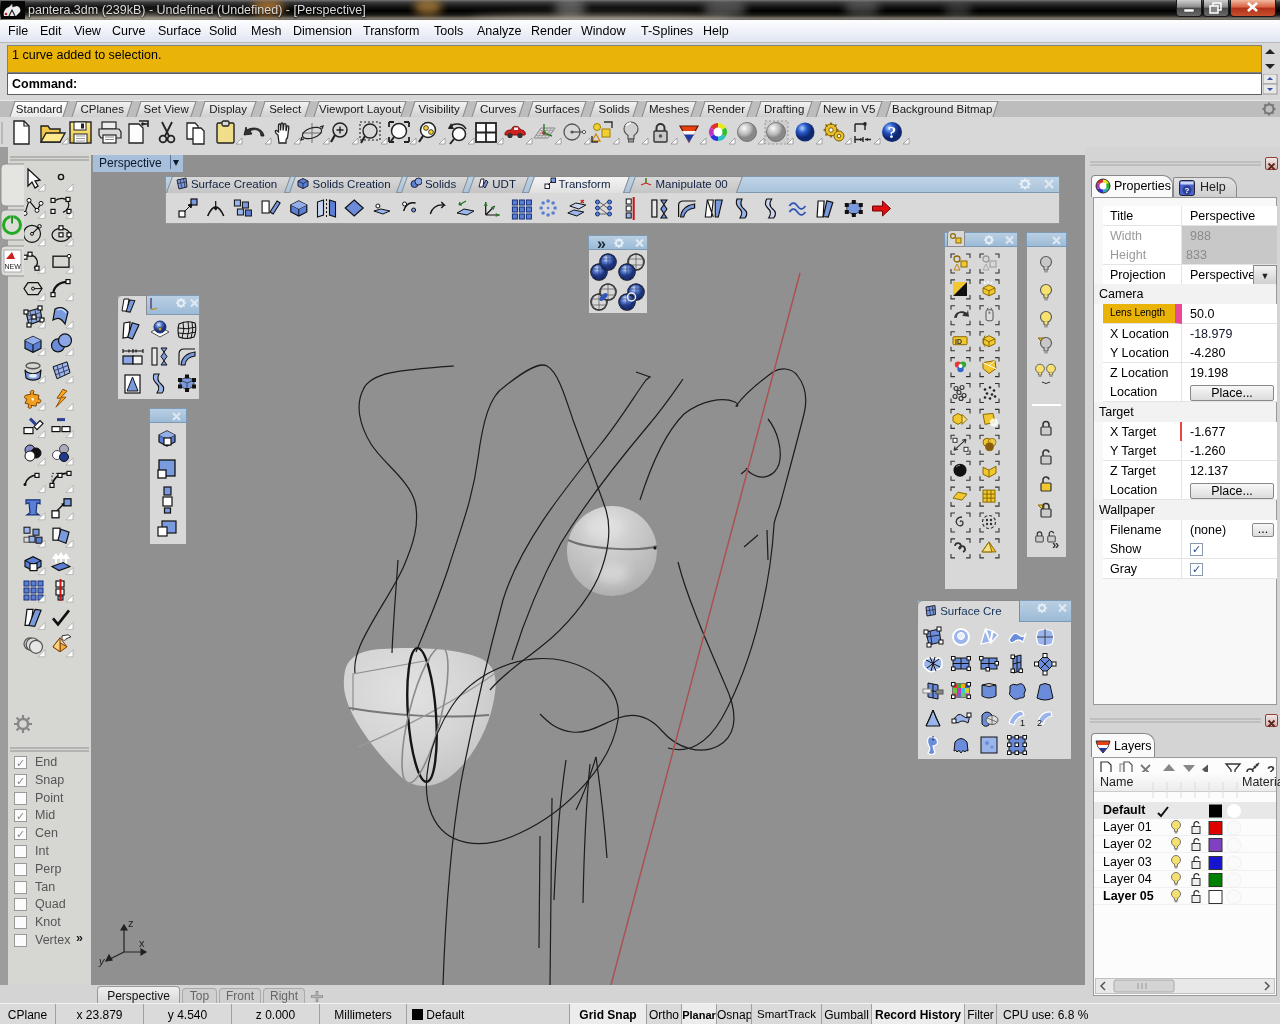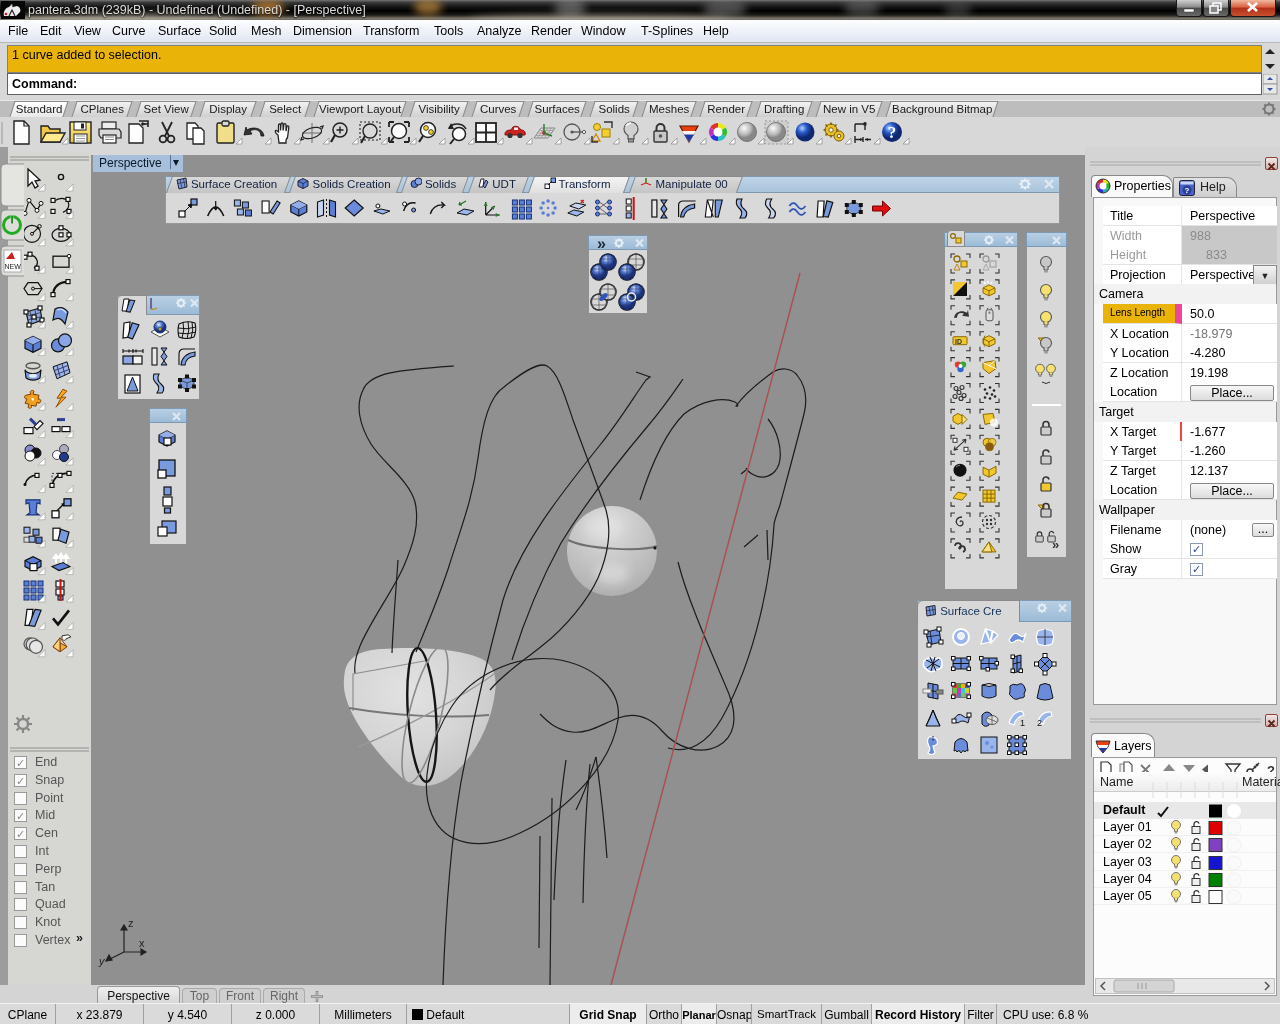--- a/index.html
+++ b/index.html
@@ -1527,29 +1527,29 @@
         <text x="8" y="13" font-size="8" font-weight="bold" fill="#fff" text-anchor="middle">?</text>
       </svg>
 
     <div style="position:absolute;left:8px;top:50px;width:184px;height:508px;background:#f8f8f8;border:1px solid #999;"></div>
     <div id="proprows">
         <div style="position:absolute;left:18px;top:59.0px;width:79px;height:20px;background:#fff;border-bottom:1px solid #e4e4e4;border-right:1px solid #e4e4e4;font-size:12.5px;color:#000;padding:3px 0 0 7px;">Title</div>
         <div style="position:absolute;left:97px;top:59.0px;width:95px;height:20px;background:#fff;border-bottom:1px solid #e4e4e4;font-size:12.5px;color:#000;padding:3px 0 0 8px;">Perspective</div>
         <div style="position:absolute;left:18px;top:78.6px;width:79px;height:20px;background:#fff;border-bottom:1px solid #e4e4e4;border-right:1px solid #e4e4e4;font-size:12.5px;color:#9a9a9a;padding:3px 0 0 7px;">Width</div>
         <div style="position:absolute;left:97px;top:78.6px;width:95px;height:20px;background:#c8c8c8;border-bottom:1px solid #e4e4e4;font-size:12.5px;color:#8a8a8a;padding:3px 0 0 8px;">988</div>
         <div style="position:absolute;left:18px;top:98.2px;width:79px;height:20px;background:#fff;border-bottom:1px solid #e4e4e4;border-right:1px solid #e4e4e4;font-size:12.5px;color:#9a9a9a;padding:3px 0 0 7px;">Height</div>
-        <div style="position:absolute;left:97px;top:98.2px;width:95px;height:20px;background:#c8c8c8;border-bottom:1px solid #e4e4e4;font-size:12.5px;color:#8a8a8a;padding:3px 0 0 24px;">833</div>
+        <div style="position:absolute;left:97px;top:98.2px;width:95px;height:20px;background:#c8c8c8;border-bottom:1px solid #e4e4e4;font-size:12.5px;color:#8a8a8a;padding:3px 0 0 4px;">833</div>
         <div style="position:absolute;left:18px;top:117.8px;width:79px;height:20px;background:#fff;border-bottom:1px solid #e4e4e4;border-right:1px solid #e4e4e4;font-size:12.5px;color:#000;padding:3px 0 0 7px;">Projection</div>
         <div style="position:absolute;left:97px;top:117.8px;width:95px;height:20px;background:#fff;border-bottom:1px solid #e4e4e4;font-size:12.5px;color:#000;padding:3px 0 0 8px;">Perspective</div>
         <div style="position:absolute;left:168px;top:117.8px;width:24px;height:20px;background:linear-gradient(#f4f4f4,#d0d0d0);border:1px solid #888;text-align:center;font-size:9px;color:#222;padding-top:5px;">▼</div>
         <div style="position:absolute;left:9px;top:137.4px;width:182px;height:20px;background:#f2f2f2;font-size:12.5px;color:#000;padding:3px 0 0 5px;">Camera</div>
         <div style="position:absolute;left:18px;top:157.0px;width:79px;height:20px;background:#eab308;border-bottom:1px solid #e4e4e4;border-right:7px solid #ec4899;font-size:10px;color:#000;padding:3px 0 0 7px;">Lens Length</div>
         <div style="position:absolute;left:97px;top:157.0px;width:95px;height:20px;background:#fff;border-bottom:1px solid #e4e4e4;font-size:12.5px;color:#000;padding:3px 0 0 8px;">50.0</div>
         <div style="position:absolute;left:18px;top:176.6px;width:79px;height:20px;background:#fff;border-bottom:1px solid #e4e4e4;border-right:1px solid #e4e4e4;font-size:12.5px;color:#000;padding:3px 0 0 7px;">X Location</div>
-        <div style="position:absolute;left:97px;top:176.6px;width:95px;height:20px;background:#fff;border-bottom:1px solid #e4e4e4;font-size:12.5px;color:#737373;padding:3px 0 0 8px;">-18.979</div>
+        <div style="position:absolute;left:97px;top:176.6px;width:95px;height:20px;background:#fff;border-bottom:1px solid #e4e4e4;font-size:12.5px;color:#0f172a;padding:3px 0 0 8px;">-18.979</div>
         <div style="position:absolute;left:18px;top:196.2px;width:79px;height:20px;background:#fff;border-bottom:1px solid #e4e4e4;border-right:1px solid #e4e4e4;font-size:12.5px;color:#000;padding:3px 0 0 7px;">Y Location</div>
         <div style="position:absolute;left:97px;top:196.2px;width:95px;height:20px;background:#fff;border-bottom:1px solid #e4e4e4;font-size:12.5px;color:#000;padding:3px 0 0 8px;">-4.280</div>
         <div style="position:absolute;left:18px;top:215.8px;width:79px;height:20px;background:#fff;border-bottom:1px solid #e4e4e4;border-right:1px solid #e4e4e4;font-size:12.5px;color:#000;padding:3px 0 0 7px;">Z Location</div>
         <div style="position:absolute;left:97px;top:215.8px;width:95px;height:20px;background:#fff;border-bottom:1px solid #e4e4e4;font-size:12.5px;color:#000;padding:3px 0 0 8px;">19.198</div>
         <div style="position:absolute;left:18px;top:235.4px;width:79px;height:20px;background:#fff;border-bottom:1px solid #e4e4e4;border-right:1px solid #e4e4e4;font-size:12.5px;color:#000;padding:3px 0 0 7px;">Location</div>
         <div style="position:absolute;left:97px;top:235.4px;width:95px;height:20px;background:#fff;border-bottom:1px solid #e4e4e4;font-size:12.5px;color:#000;padding:3px 0 0 8px;"><span style="display:inline-block;width:84px;height:16px;background:linear-gradient(#f8f8f8,#dcdcdc);border:1px solid #888;border-radius:2px;text-align:center;margin-left:0px;">Place...</span></div>
         <div style="position:absolute;left:9px;top:255.0px;width:182px;height:20px;background:#f2f2f2;font-size:12.5px;color:#000;padding:3px 0 0 5px;">Target</div>
         <div style="position:absolute;left:18px;top:274.6px;width:79px;height:20px;background:#fff;border-bottom:1px solid #e4e4e4;border-right:2px solid #ef4444;font-size:12.5px;color:#000;padding:3px 0 0 7px;">X Target</div>
         <div style="position:absolute;left:97px;top:274.6px;width:95px;height:20px;background:#fff;border-bottom:1px solid #e4e4e4;font-size:12.5px;color:#000;padding:3px 0 0 8px;">-1.677</div>
         <div style="position:absolute;left:18px;top:294.2px;width:79px;height:20px;background:#fff;border-bottom:1px solid #e4e4e4;border-right:1px solid #e4e4e4;font-size:12.5px;color:#000;padding:3px 0 0 7px;">Y Target</div>
@@ -1658,21 +1658,21 @@
               <path d="M4.5,10 L4.5,12.5 L7.5,12.5 L7.5,10" fill="#f5e070" stroke="#777"></path>
               <rect x="4.7" y="12.5" width="2.6" height="2" fill="#999"></rect>
             </g>
             <g transform="translate(97,2)">
               <rect x="1" y="5.5" width="8" height="7" fill="#eee" stroke="#333"></rect>
               <path d="M3,5.5 V3.5 a2.5,2.5 0 0 1 5,-0.8" fill="none" stroke="#333" stroke-width="1.3"></path>
             </g>
             <rect x="115" y="2.5" width="13" height="13" fill="#008000" stroke="#333"></rect>
             <circle cx="140" cy="9" r="7" fill="#fafafa" stroke="#f0f0f0"></circle>
           </svg></div>
-        <div style="position:absolute;left:9px;top:741px;width:182px;height:17px;font-size:12.5px;color:#000;border-bottom:1px solid #f0f0f0;"><span style="position:absolute;left:9px;top:1px;">Layer 05</span><svg width="182" height="17">
+        <div style="position:absolute;left:9px;top:741px;width:182px;height:17px;font-size:12.5px;color:#000;border-bottom:1px solid #f0f0f0;"><span style="position:absolute;left:9px;top:1px;font-weight:bold;">Layer 05</span><svg width="182" height="17">
             <g transform="translate(76,0)">
               <circle cx="6" cy="6" r="4.5" fill="#f5e070" stroke="#777"></circle>
               <path d="M4.5,10 L4.5,12.5 L7.5,12.5 L7.5,10" fill="#f5e070" stroke="#777"></path>
               <rect x="4.7" y="12.5" width="2.6" height="2" fill="#999"></rect>
             </g>
             <g transform="translate(97,2)">
               <rect x="1" y="5.5" width="8" height="7" fill="#eee" stroke="#333"></rect>
               <path d="M3,5.5 V3.5 a2.5,2.5 0 0 1 5,-0.8" fill="none" stroke="#333" stroke-width="1.3"></path>
             </g>
             <rect x="115" y="2.5" width="13" height="13" fill="#ffffff" stroke="#333"></rect>

